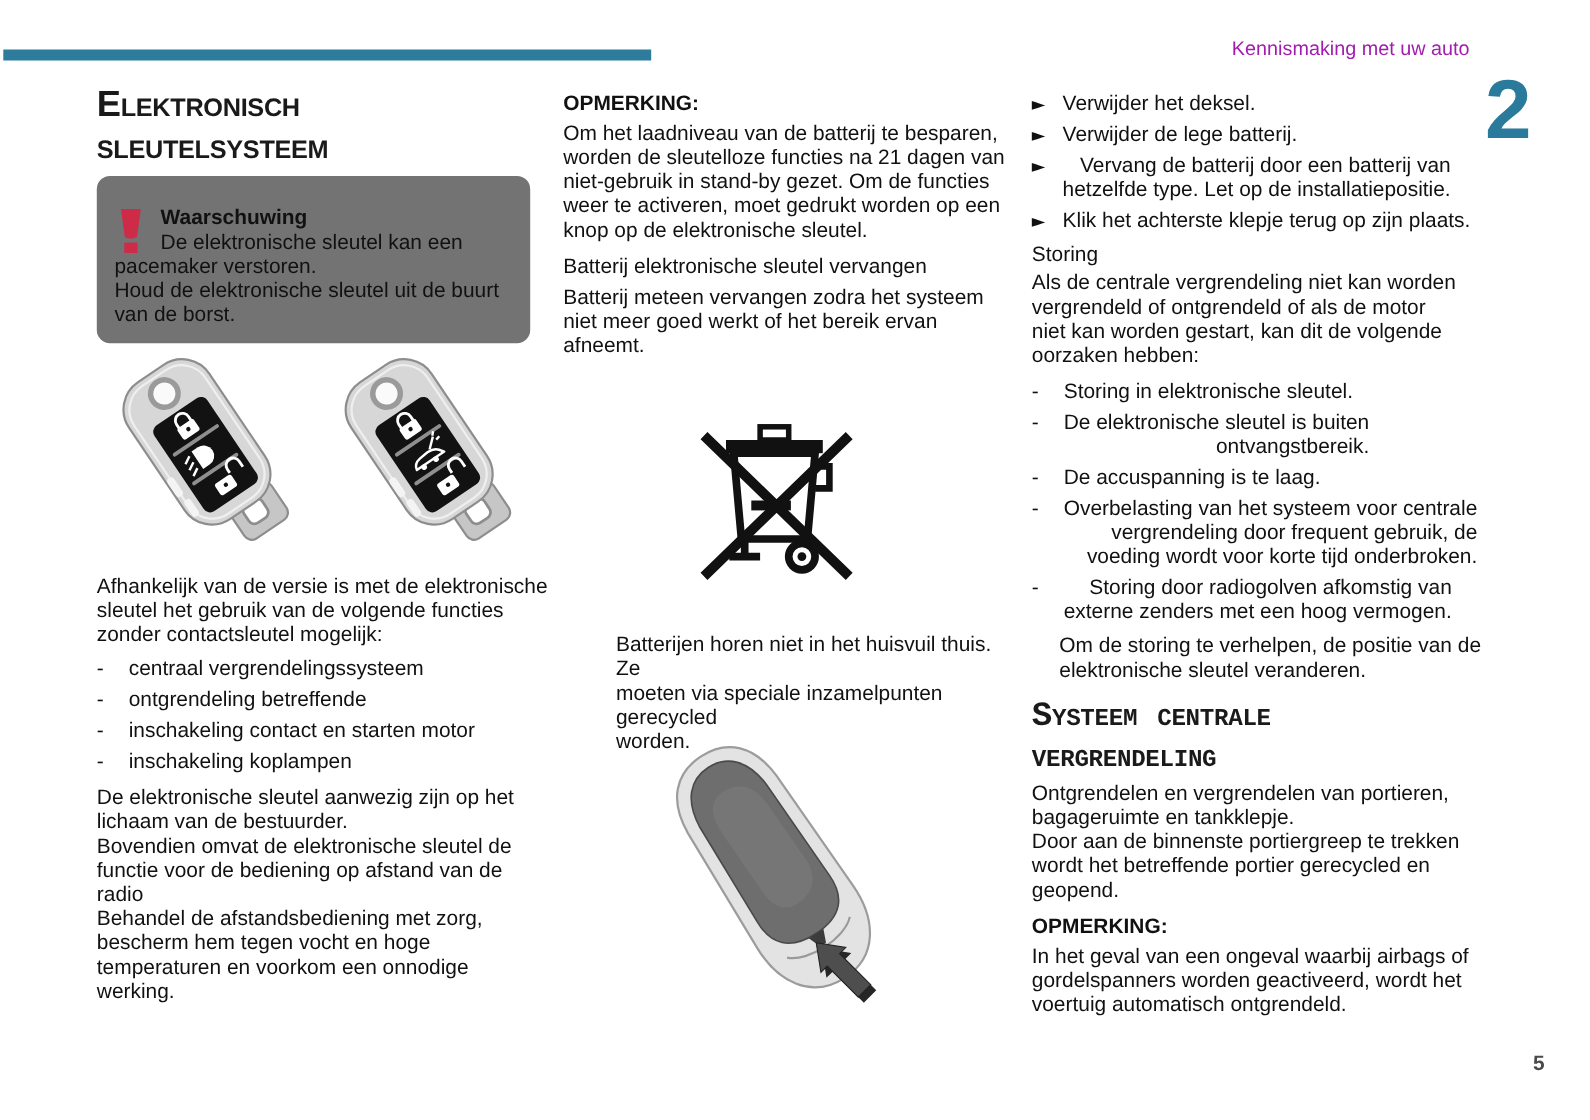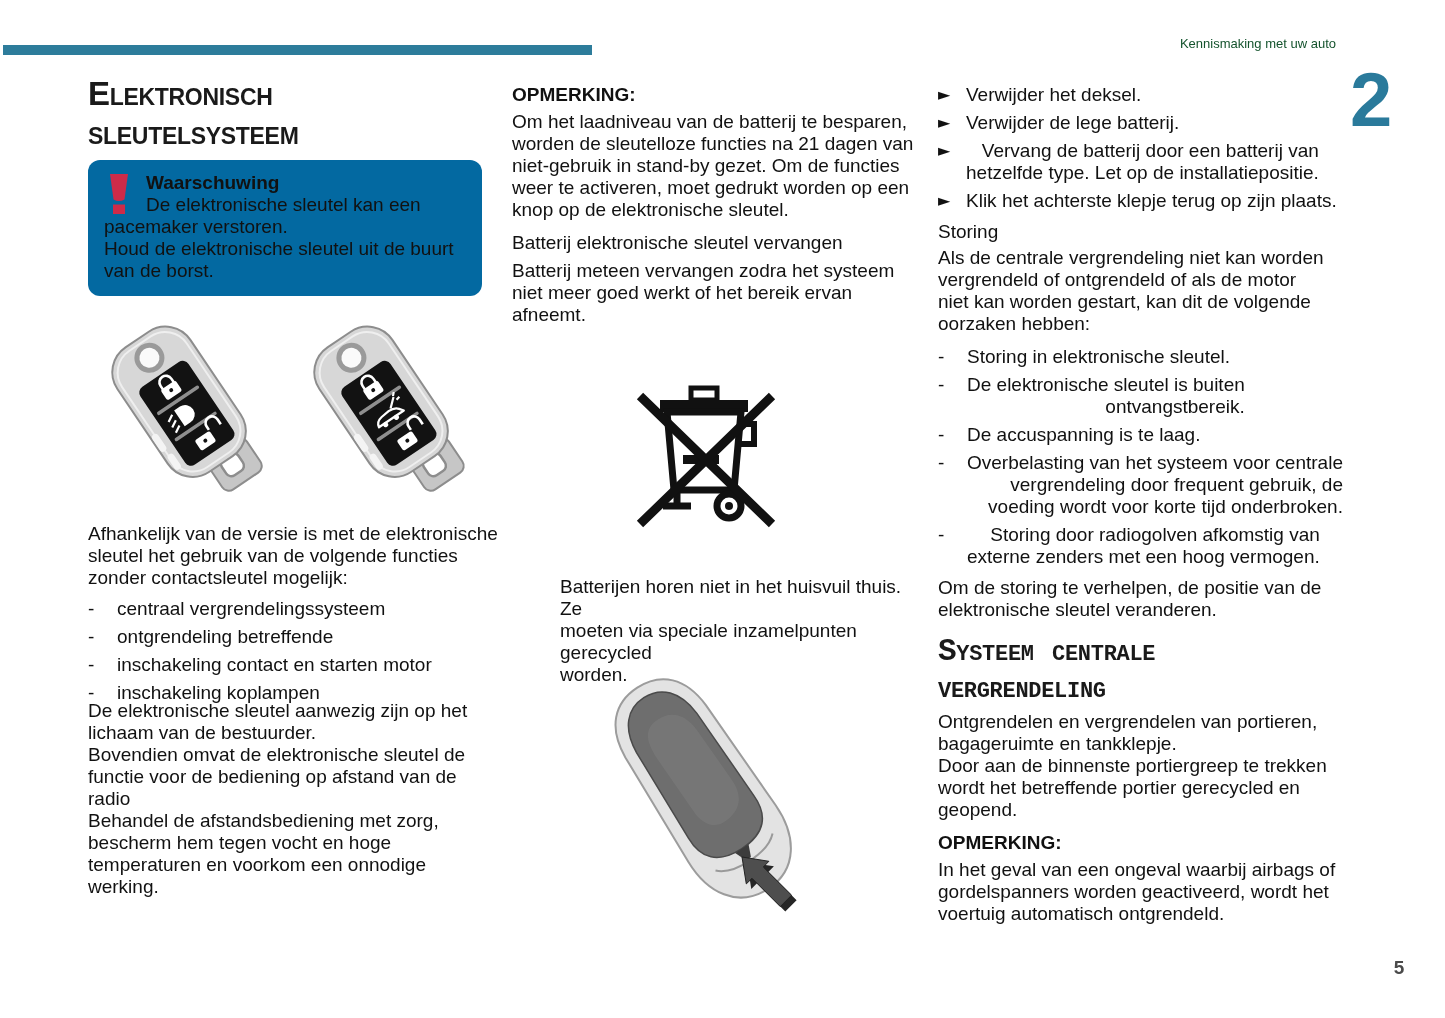--- a/index.html
+++ b/index.html
@@ -1,36 +1,36 @@
 <!DOCTYPE html>
 <html><head>
 <meta charset="utf-8">
 <style>
   html,body{margin:0;padding:0;background:#fff;}
   .page{position:relative;width:1445px;height:1018px;background:#ffffff;overflow:hidden;
         font-family:"Liberation Sans", sans-serif;color:#111;}
   .topbar{position:absolute;left:3px;top:45px;width:589px;height:10px;background:#2d7c9b;}
   .breadcrumb{position:absolute;top:33px;left:1006px;width:330px;text-align:right;
-        font-size:13px;line-height:22px;color:#14532d;}
+        font-size:18px;line-height:22px;color:#a21caf;}
   .chapter{position:absolute;left:1350px;top:62px;font-size:76px;line-height:1;
         font-weight:bold;color:#2a7a9b;letter-spacing:-2px;}
   .pagenum{position:absolute;left:1384px;top:957px;width:30px;text-align:center;
         font-size:19px;font-weight:bold;color:#4a4a4a;}
   .col{position:absolute;top:0;height:774px;}
   #col-left{left:88px;width:410px;}
   #col-mid{left:512px;width:410px;}
   #col-right{left:938px;width:424px;}
   .blk{position:absolute;left:0;}
   .body-txt{font-size:19px;line-height:22px;white-space:pre-line;}
   .b-label{font-size:19px;line-height:22px;font-weight:bold;}
   .sub-h{font-size:19px;line-height:23px;font-weight:normal;}
   .h-sc{font-weight:bold;font-variant:small-caps;color:#1a1a1a;white-space:pre-line;letter-spacing:-0.3px;}
   #left-title{top:74px;font-size:33px;line-height:39px;}
   #right-central-h{top:633px;font-size:31px;line-height:37px;font-family:Liberation Mono, monospace;}
-  .warnbox{top:160px;width:362px;background:#0369a1;border-radius:12px;padding:12px 16px 14px;}
+  .warnbox{top:160px;width:362px;background:#737373;border-radius:12px;padding:28px 16px 14px;}
   .warn-icon{float:left;width:30px;height:40px;margin:2px 12px 0 0;}
   .li{display:flex;margin-bottom:6px;font-size:19px;line-height:22px;}
   .li .dash{flex:none;width:29px;}
   .li .arrow{flex:none;width:28px;font-family:"DejaVu Sans", sans-serif;font-size:16px;line-height:22px;}
   .li .txt{white-space:pre-line;text-align:right;}
   figure{margin:0;}
 </style>
 </head>
 <body>
 
@@ -131,21 +131,21 @@
       <div class="li">
           <span class="dash">-</span>
           <span class="txt">inschakeling contact en starten motor</span>
         </div>
       <div class="li">
           <span class="dash">-</span>
           <span class="txt">inschakeling koplampen</span>
         </div>
     </div>
 
-    <div class="blk body-txt" style="top:700px;">De elektronische sleutel aanwezig zijn op het
+    <div class="blk body-txt" style="top:715px;">De elektronische sleutel aanwezig zijn op het
 lichaam van de bestuurder.
 Bovendien omvat de elektronische sleutel de
 functie voor de bediening op afstand van de
 radio
 Behandel de afstandsbediening met zorg,
 bescherm hem tegen vocht en hoge
 temperaturen en voorkom een onnodige
 werking.</div>
   </div>
 
@@ -243,21 +243,21 @@
 vergrendeling door frequent gebruik, de
 voeding wordt voor korte tijd onderbroken.</span>
         </div>
       <div class="li">
           <span class="dash">-</span>
           <span class="txt">Storing door radiogolven afkomstig van
 externe zenders met een hoog vermogen.</span>
         </div>
     </div>
 
-    <div class="blk body-txt" style="top:577px;">Om de storing te verhelpen, de positie van de
+    <div class="blk body-txt" style="top:577px;margin-left:25px;">Om de storing te verhelpen, de positie van de
 elektronische sleutel veranderen.</div>
 
     <div class="blk h-sc" id="right-central-h">Systeem centrale
 vergrendeling</div>
     <div class="blk body-txt" style="top:711px;">Ontgrendelen en vergrendelen van portieren,
 bagageruimte en tankklepje.
 Door aan de binnenste portiergreep te trekken
 wordt het betreffende portier gerecycled en
 geopend.</div>
     <div class="blk b-label" style="top:832px;">OPMERKING:</div>

